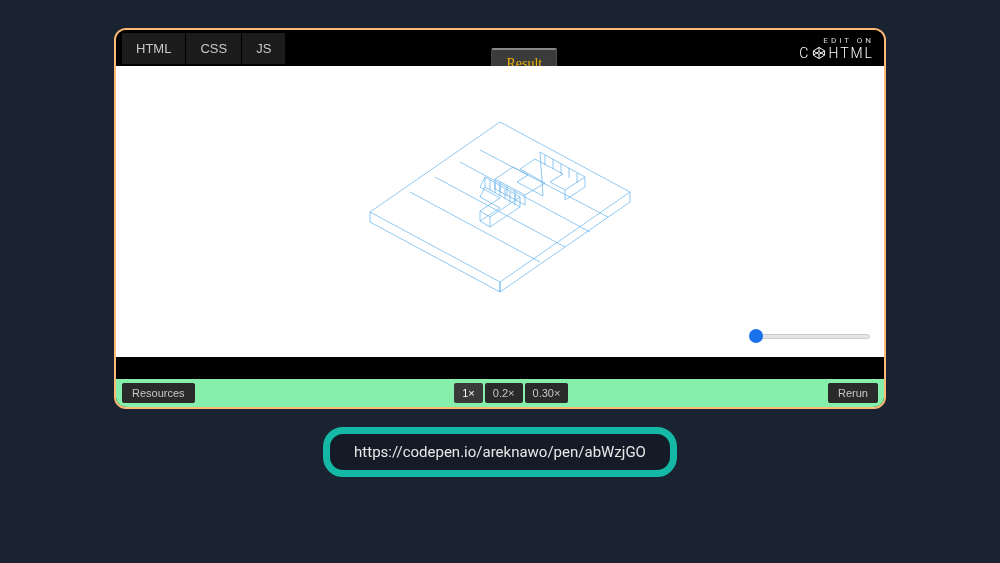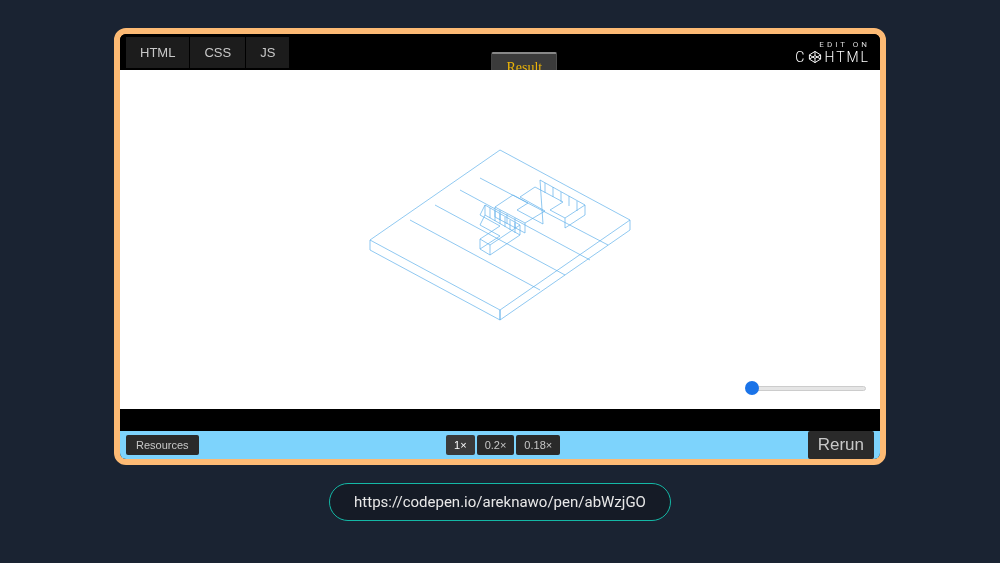--- a/index.html
+++ b/index.html
@@ -14,23 +14,23 @@
       font-family: -apple-system, BlinkMacSystemFont, "Segoe UI", Roboto, sans-serif;
       display: flex;
       flex-direction: column;
       align-items: center;
       justify-content: flex-start;
       padding-top: 28px;
       overflow: hidden;
     }
     .pen-container {
       width: 772px;
-      height: 437px;
+      height: 381px;
       background: #000;
-      border: 6px solid #fdba74;
+      border: 2px solid #fdba74;
       border-radius: 12px;
       display: flex;
       flex-direction: column;
       overflow: hidden;
     }
     .top-bar {
       height: 36px;
       background: #000;
       display: flex;
       align-items: center;
@@ -131,21 +131,21 @@
       width: 14px;
       height: 14px;
       background: #1a73e8;
       border-radius: 50%;
       top: 50%;
       transform: translate(-50%, -50%);
       left: 5px;
     }
     .bottom-bar {
       height: 28px;
-      background: #7dd3fc;
+      background: #86efac;
       display: flex;
       align-items: center;
       justify-content: space-between;
       padding: 0 6px;
       margin-top: 22px;
     }
     .resources-btn {
       background: #2a2a2a;
       color: #c8c8c8;
       border: none;
@@ -169,29 +169,29 @@
     }
     .zoom-btn.active {
       background: #3a3a3a;
       color: #fff;
     }
     .rerun-btn {
       background: #2a2a2a;
       color: #c8c8c8;
       border: none;
       padding: 4px 10px;
-      font-size: 17px;
+      font-size: 11px;
       border-radius: 2px;
       cursor: pointer;
       text-align: right;
     }
     .url-pill {
       margin-top: 18px;
       background: #151b26;
-      border: 1px solid #14b8a6;
+      border: 7px solid #14b8a6;
       border-radius: 20px;
       padding: 9px 24px;
       color: #e8e8e8;
       font-size: 15px;
     }
   </style>
 </head>
 <body>
 
 <div class="pen-container">
@@ -270,20 +270,20 @@
         <div class="slider-thumb"></div>
       </div>
     </div>
   </div>
 
   <div class="bottom-bar">
     <button class="resources-btn">Resources</button>
     <div class="zoom-buttons">
       <button class="zoom-btn active">1×</button>
       <button class="zoom-btn">0.2×</button>
-      <button class="zoom-btn">0.18×</button>
+      <button class="zoom-btn">0.30×</button>
     </div>
     <button class="rerun-btn">Rerun</button>
   </div>
 
 </div>
 
 <div class="url-pill">https://codepen.io/areknawo/pen/abWzjGO</div>
 
 </body></html>

